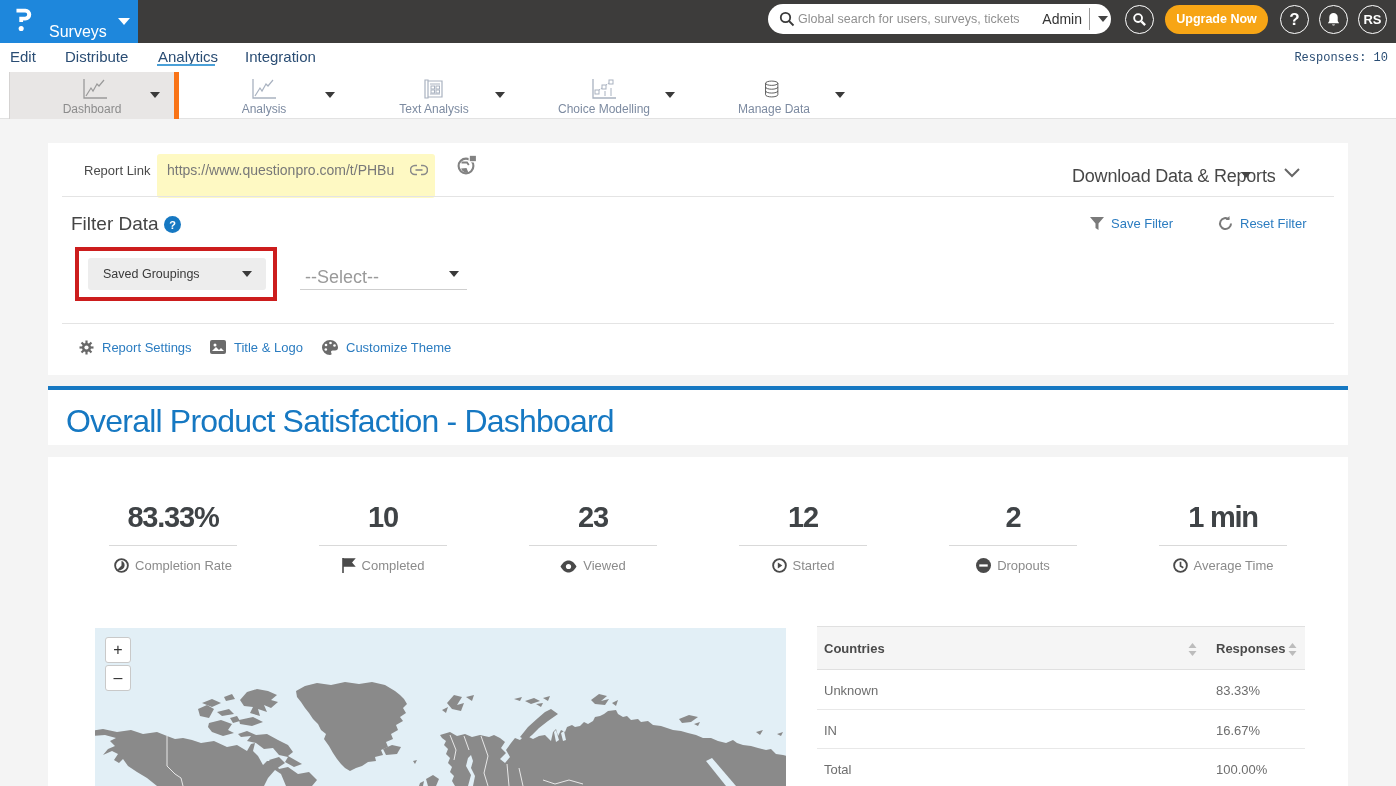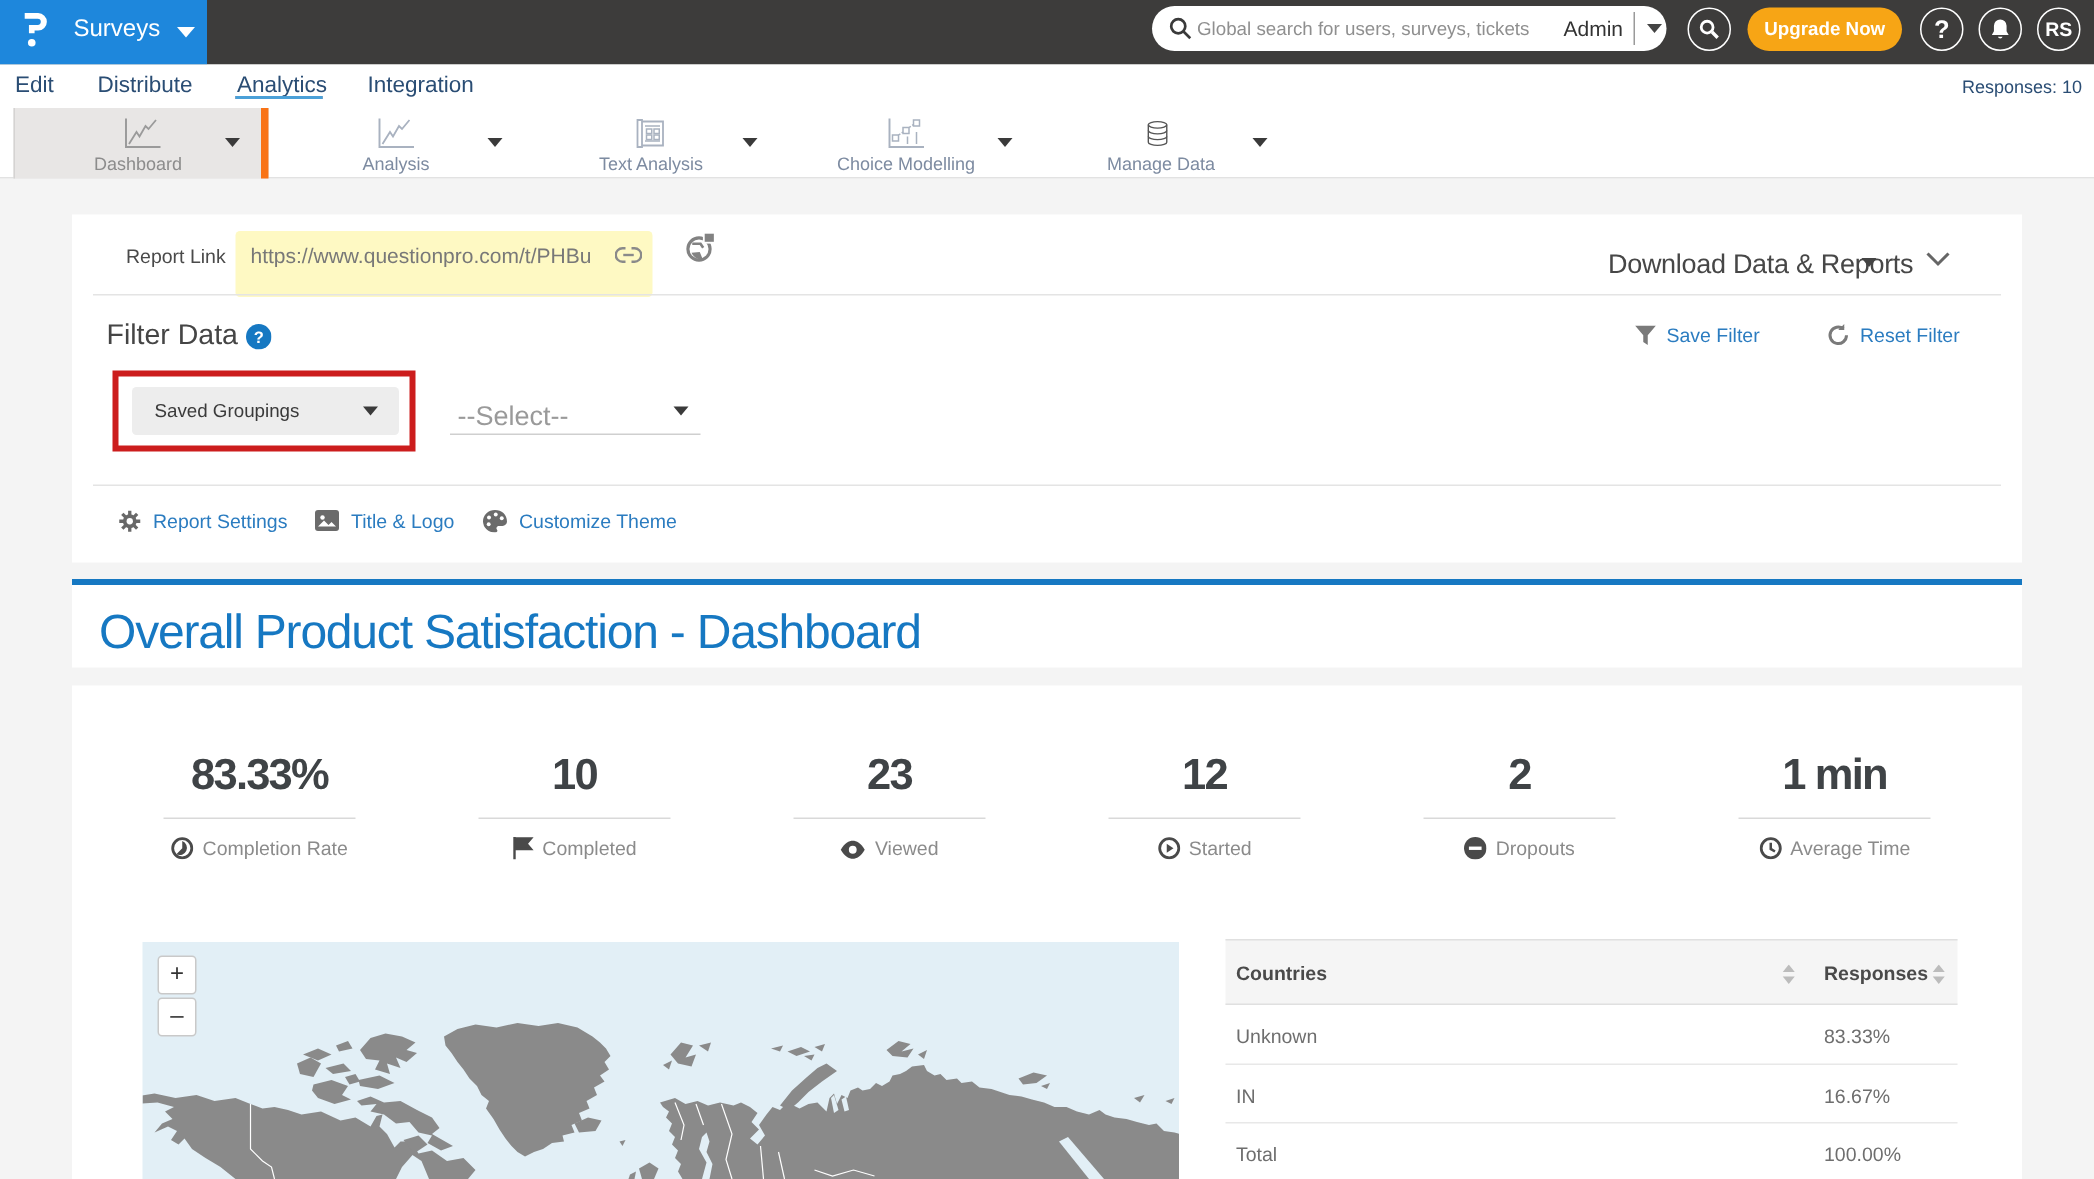--- a/index.html
+++ b/index.html
@@ -3,38 +3,38 @@
 <meta charset="utf-8">
 <style>
 * { margin:0; padding:0; box-sizing:border-box; }
 html,body { width:1396px; height:786px; overflow:hidden; }
 body { font-family:"Liberation Sans", sans-serif; background:#f4f4f4; position:relative; }
 
 
 #topbar { position:absolute; left:0; top:0; width:1396px; height:43px; background:#3d3c3b; }
 #logoblk { position:absolute; left:0; top:0; width:138px; height:43px; background:#1e87dc; color:#fff; }
 #plogo { position:absolute; left:16px; top:8px; width:16px; height:25px; }
-#surveys { position:absolute; left:49px; top:11px; font-size:16px; color:#fff; }
+#surveys { position:absolute; left:49px; top:23px; font-size:16px; color:#fff; }
 #surveys-caret { position:absolute; left:118px; top:18px; width:0; height:0; border-left:6px solid transparent; border-right:6px solid transparent; border-top:7px solid #fff; }
 #crumb { position:absolute; left:166px; top:11px; font-size:16px; color:#6f9dbd; }
 #crumb .sep { color:#9a9a9a; margin-left:14px; margin-right:27px; font-size:14px; }
 #crumb .cur { color:#f2f2f2; }
 #searchpill { position:absolute; left:768px; top:4px; width:343px; height:30px; background:#fff; border-radius:15px; }
 #searchpill .mag { position:absolute; left:11px; top:7px; }
 #searchpill .ph { position:absolute; left:30px; top:8px; font-size:12.5px; color:#8f8f8f; }
 #searchpill .admin { position:absolute; right:29px; top:7px; font-size:14px; color:#333; }
 #searchpill .vline { position:absolute; right:21px; top:4px; width:1px; height:22px; background:#9a9a9a; }
 #searchpill .caret { position:absolute; right:3px; top:12px; width:0; height:0; border-left:5px solid transparent; border-right:5px solid transparent; border-top:6px solid #444; }
 .cbtn { position:absolute; top:5px; width:29px; height:29px; border:1.5px solid #fff; border-radius:50%; color:#fff; text-align:center; }
 #upg { position:absolute; left:1165px; top:5px; width:103px; height:29px; background:#f7a515; border-radius:15px; color:#fff; font-size:12.5px; font-weight:bold; text-align:center; line-height:29px; }
 
 
 #navrow { position:absolute; left:0; top:43px; width:1396px; height:29px; background:#fff; }
 #navrow a { position:absolute; top:5px; font-size:15px; color:#2a4d74; text-decoration:none; }
-#resp10 { position:absolute; right:8px; top:8px; font-size:12px; color:#2a4d74; }
+#resp10 { position:absolute; right:8px; top:8px; font-size:12px; color:#2a4d74;font-family:Liberation Mono, monospace; }
 #ana-under { position:absolute; left:157px; top:64px; width:58px; height:1px; background:#33597f; border-bottom:2px solid #4aa0d8; }
 
 
 #tabbar { position:absolute; left:0; top:72px; width:1396px; height:47px; background:#fff; border-bottom:1px solid #e2e2e2; }
 .tab { position:absolute; top:0; width:170px; height:47px; }
 .tab.active { background:#e8e6e5; border-left:1px solid #d5d3d2; border-right:5px solid #f97316; }
 .tab .ico { position:absolute; left:72px; top:6px; width:26px; height:22px; }
 .tab .lbl { position:absolute; left:0; right:0; top:30px; text-align:center; font-size:12px; color:#7d8ba1; }
 .tab.active .lbl { color:#8c8c8c; }
 .tab .tcaret { position:absolute; right:14px; top:20px; width:0; height:0; border-left:5px solid transparent; border-right:5px solid transparent; border-top:6px solid #3a3a3a; }

